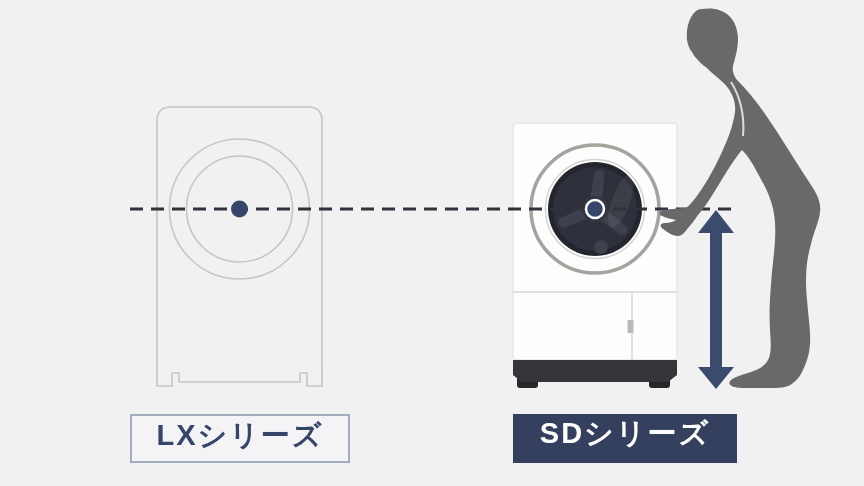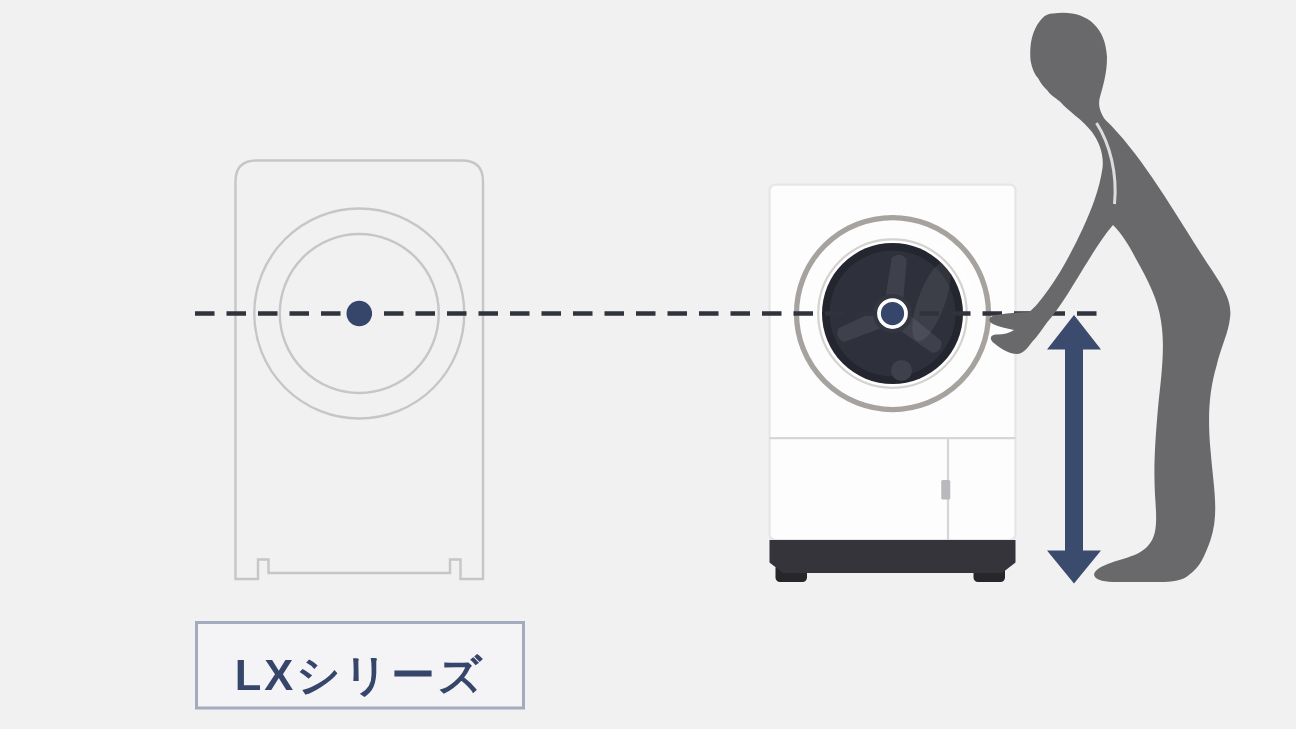--- a/index.html
+++ b/index.html
@@ -9,22 +9,22 @@
   }
   .stage{
     position:relative;
     width:864px;height:486px;
     background:var(--bg,#f1f1f2);
     overflow:hidden;
   }
   .scene-svg{position:absolute;left:0;top:0;}
   .series-label{
     position:absolute;
-    top:414px;height:59px;
-    display:flex;align-items:flex-end;justify-content:center;
+    top:414px;height:49px;
+    display:flex;align-items:flex-start;justify-content:center;
     font-weight:bold;font-size:29px;letter-spacing:2px;
     box-sizing:border-box;
   }
   .series-label.lx{
     left:130px;width:220px;
     background:var(--lx-label-bg,#f4f4f6);
     border:2px solid var(--lx-label-border,#a2acbe);
     color:var(--lx-label-text,#36466a);
   }
   .series-label.sd{
@@ -127,14 +127,17 @@
         C697,10 699,9 702,9 Z"></path>
       <path d="M731,82 C740,96 745,116 743,136" fill="none" stroke="rgba(241,241,242,0.85)" stroke-width="2"></path>
     </g>
 
     <path style="fill:var(--arrow,#3b4b6e)" d="M716,210 L734,233 L722,233 L722,367 L734,367 L716,389 L698,367 L710,367 L710,233 L698,233 Z"></path>
   </svg>
 
   <div class="series-label lx">
     <span>LXシリーズ</span>
   </div>
+  <div class="series-label sd">
+    <span>SDシリーズ</span>
+  </div>
 
 </div>
 
 </body></html>

